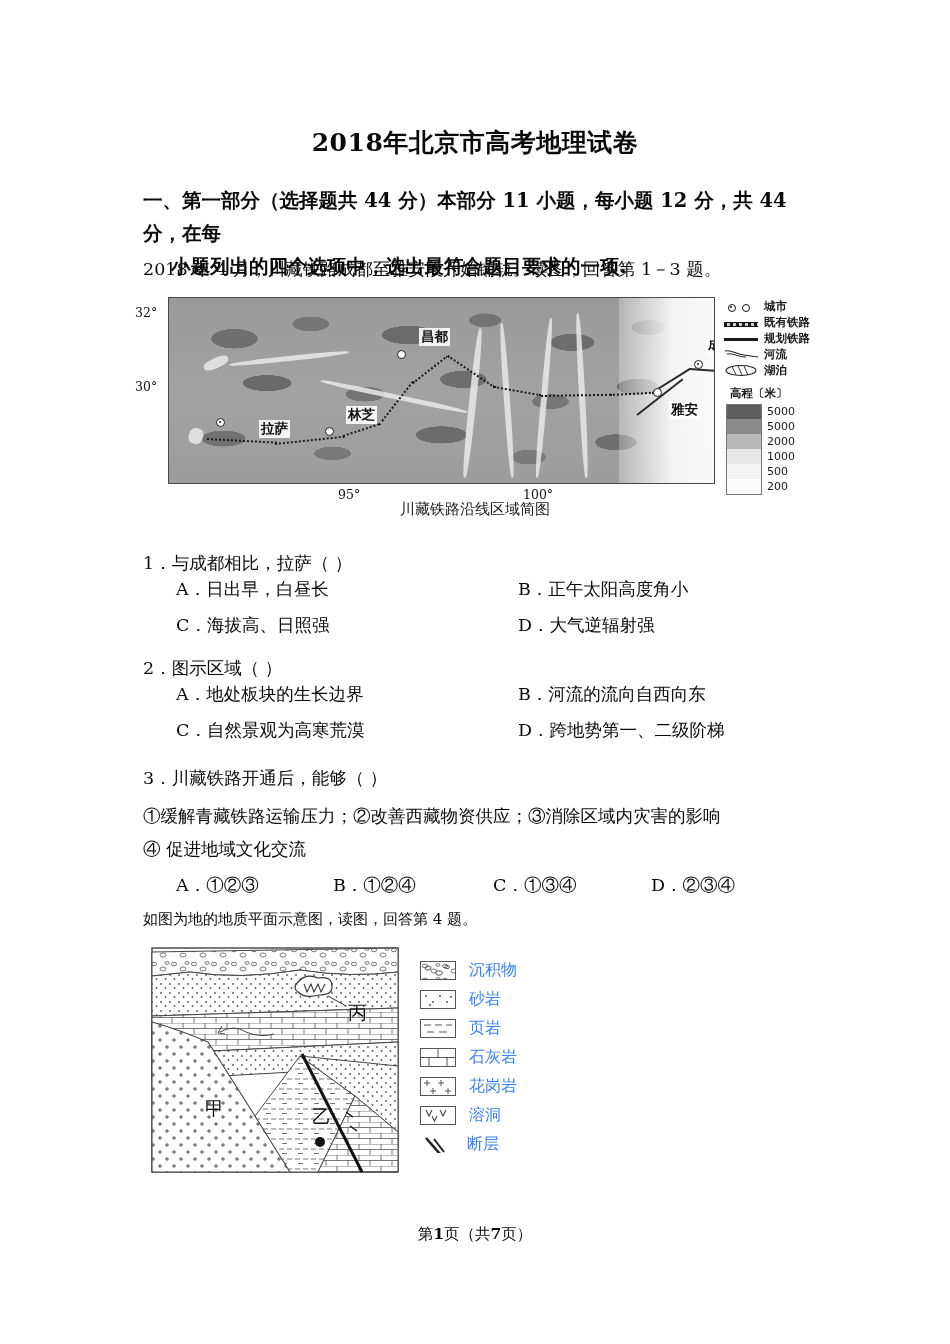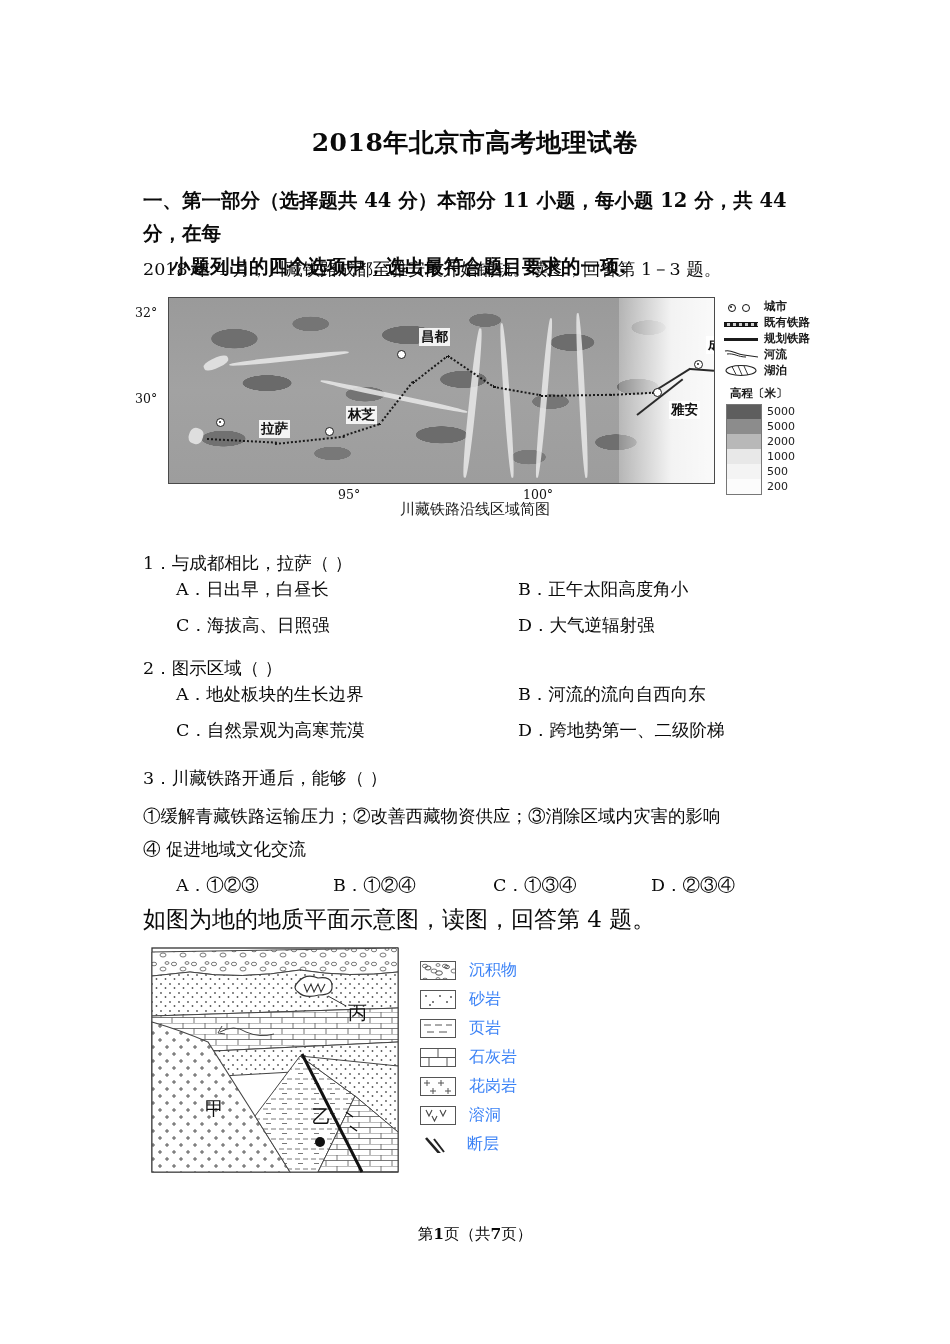--- a/index.html
+++ b/index.html
@@ -300,21 +300,21 @@
   }
   .q3-opts .o {
     position: absolute;
     white-space: nowrap;
   }
 
   
   .geo-intro {
     position: absolute;
     left: 143px; top: 906px;
-    font-size: 23px;
+    font-size: 15px;
     line-height: 26px;
   }
   .geo-figure {
     position: absolute;
     left: 150px; top: 946px;
     width: 450px;
     height: 228px;
   }
   .geo-legend {
     position: absolute;
@@ -404,21 +404,21 @@
       <div class="city-label" style="left:218px; top:30px;">昌都</div>
 
       <div class="city-dot" style="left:484px; top:90px;"></div>
       <div class="city-label" style="left:468px; top:103px;">雅安</div>
 
       <div class="city-dot cap" style="left:525px; top:62px;"></div>
       <div class="city-label" style="left:505px; top:38px;">成都</div>
     </div>
 
     <div class="lat-tick" style="left:-33px; top:8px;">32°</div>
-    <div class="lat-tick" style="left:-33px; top:94px;">30°</div>
+    <div class="lat-tick" style="left:-33px; top:82px;">30°</div>
 
     <div class="lon-tick" style="left:170px; top:190px;">95°</div>
     <div class="lon-tick" style="left:355px; top:190px;">100°</div>
 
     <div class="map-legend">
       <div class="lg-row">
         <span class="lg-sym sym-city">
             <span class="o2"></span>
           </span>
         <span class="lg-text">城市</span>

